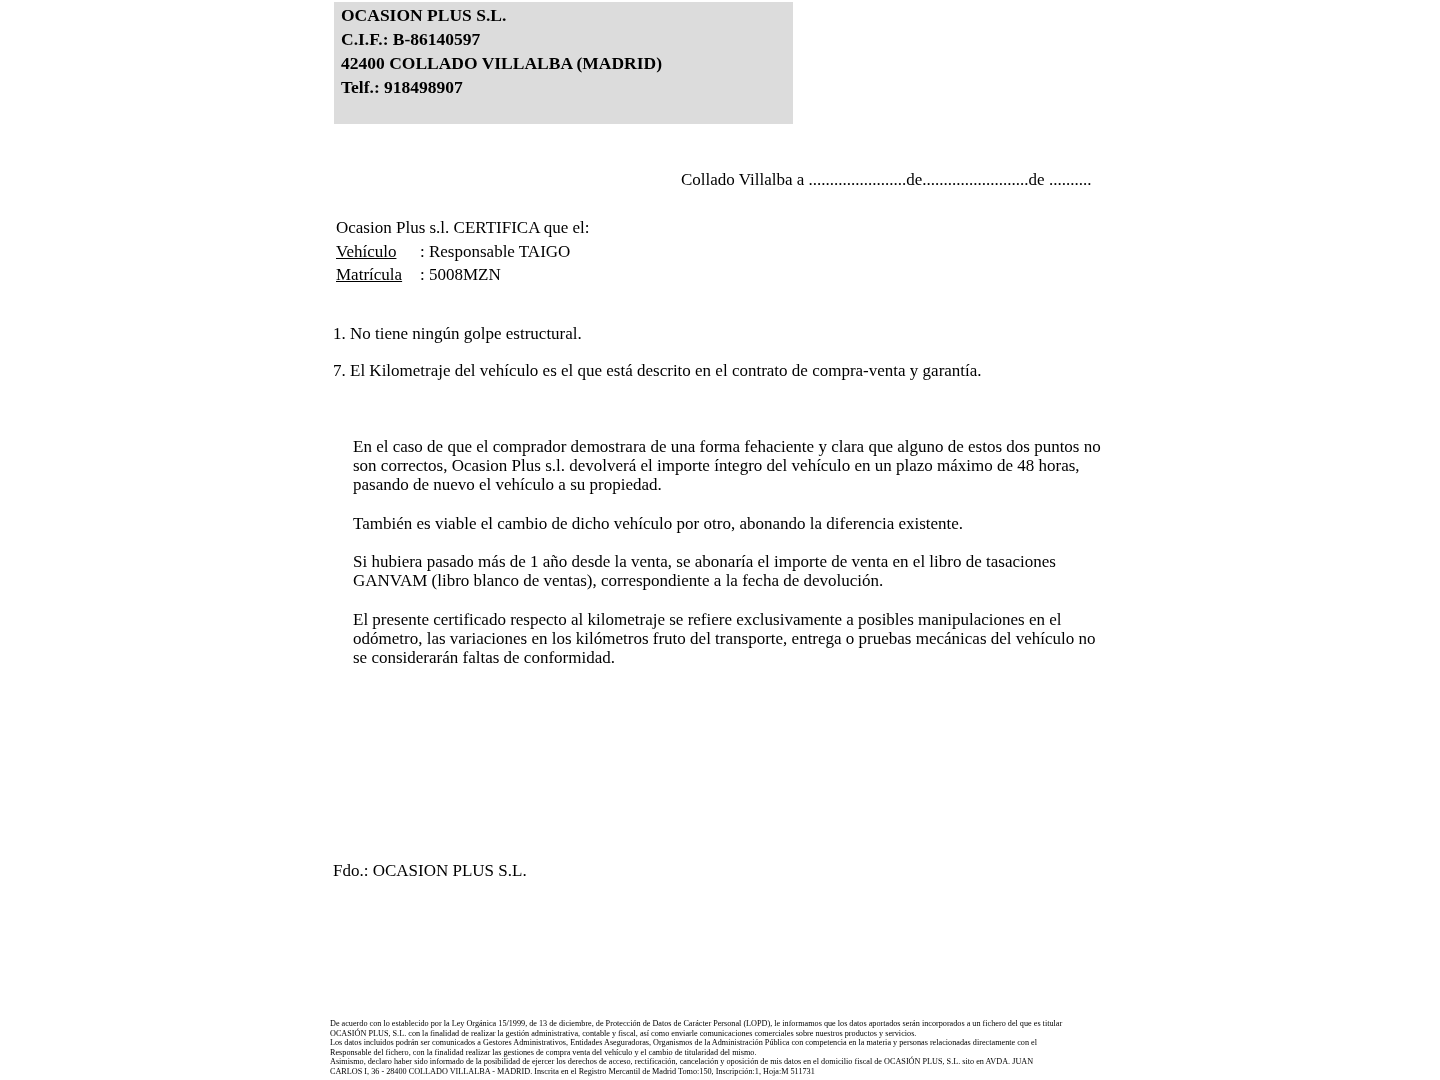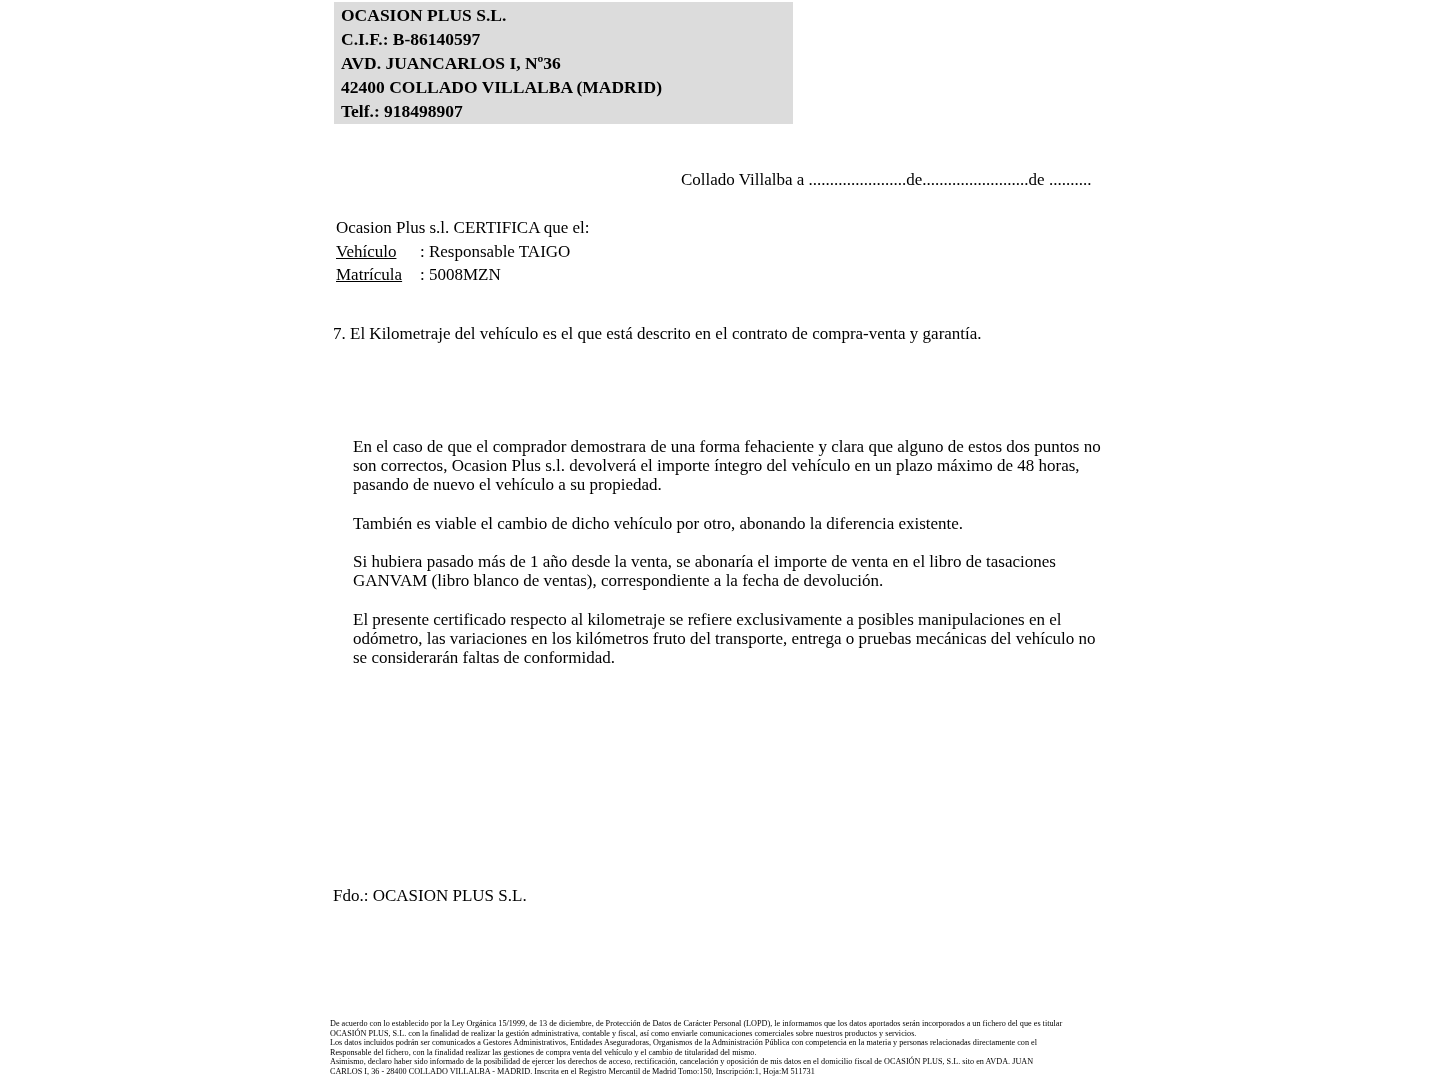--- a/index.html
+++ b/index.html
@@ -69,21 +69,21 @@
     margin-left: 20px;
   }
   .para {
     white-space: pre-line;
     margin: 0 0 19.2px 0;
   }
 
   .signature {
     position: absolute;
     left: 333px;
-    top: 886px;
+    top: 861px;
     font-size: 17px;
     line-height: 20px;
   }
 
   .legal {
     position: absolute;
     left: 330px;
     top: 1019px;
     width: 1105px;
     font-size: 8.2px;
@@ -92,38 +92,38 @@
   }
 </style>
 </head>
 <body>
 
 <div class="canvas">
 
   <div class="company-box">
     <div>OCASION PLUS S.L.</div>
     <div>C.I.F.: B-86140597</div>
-    <div>AVD. JUANCARLOS I, Nº36</div>
     <div>42400 COLLADO VILLALBA (MADRID)</div>
     <div>Telf.: 918498907</div>
   </div>
 
   <div class="date-line">Collado Villalba a .......................de.........................de ..........</div>
 
   <div class="cert-block">
     <div>Ocasion Plus s.l. CERTIFICA que el:</div>
     <div>
       <span class="cert-label">Vehículo</span><span>: Responsable TAIGO</span>
     </div>
     <div>
       <span class="cert-label">Matrícula</span><span>: 5008MZN</span>
     </div>
   </div>
 
   <div class="points">
+    <div class="point">1. No tiene ningún golpe estructural.</div>
     <div class="point">7. El Kilometraje del vehículo es el que está descrito en el contrato de compra-venta y garantía.</div>
   </div>
 
   <div class="paragraphs">
     <div class="para">En el caso de que el comprador demostrara de una forma fehaciente y clara que alguno de estos dos puntos no
 son correctos, Ocasion Plus s.l. devolverá el importe íntegro del vehículo en un plazo máximo de 48 horas,
 pasando de nuevo el vehículo a su propiedad.</div>
     <div class="para">También es viable el cambio de dicho vehículo por otro, abonando la diferencia existente.</div>
     <div class="para">Si hubiera pasado más de 1 año desde la venta, se abonaría el importe de venta en el libro de tasaciones
 GANVAM (libro blanco de ventas), correspondiente a la fecha de devolución.</div>

